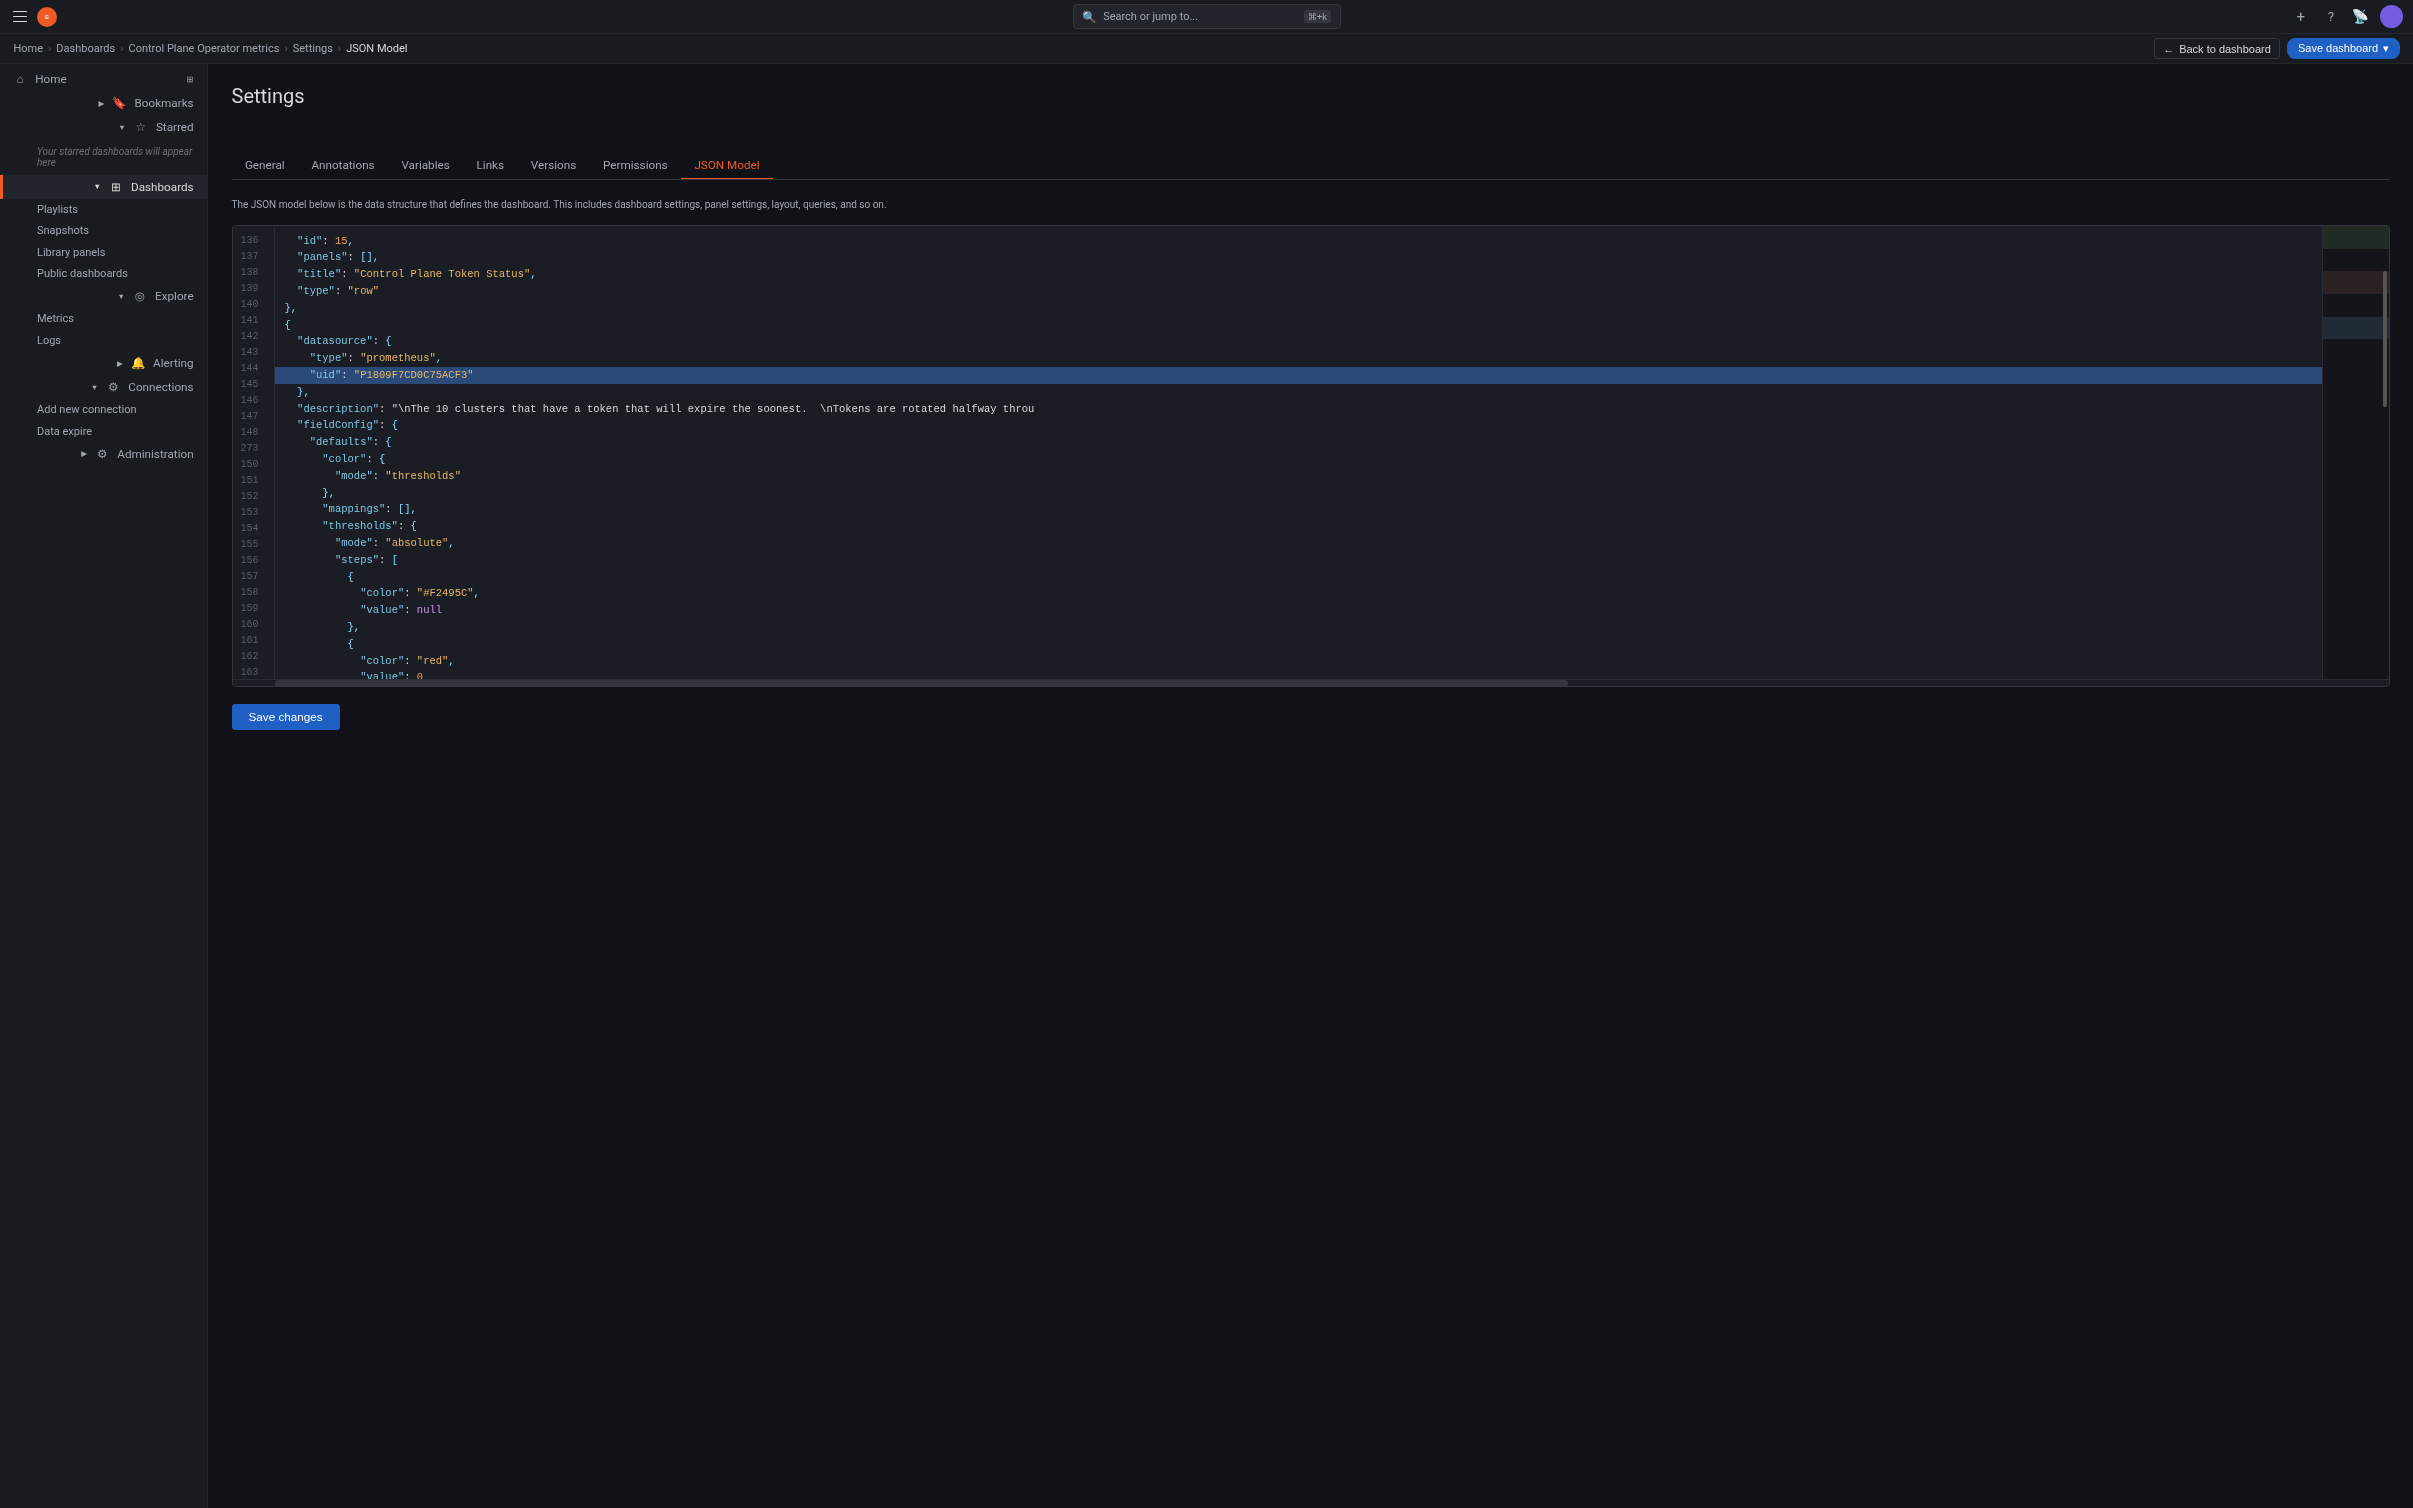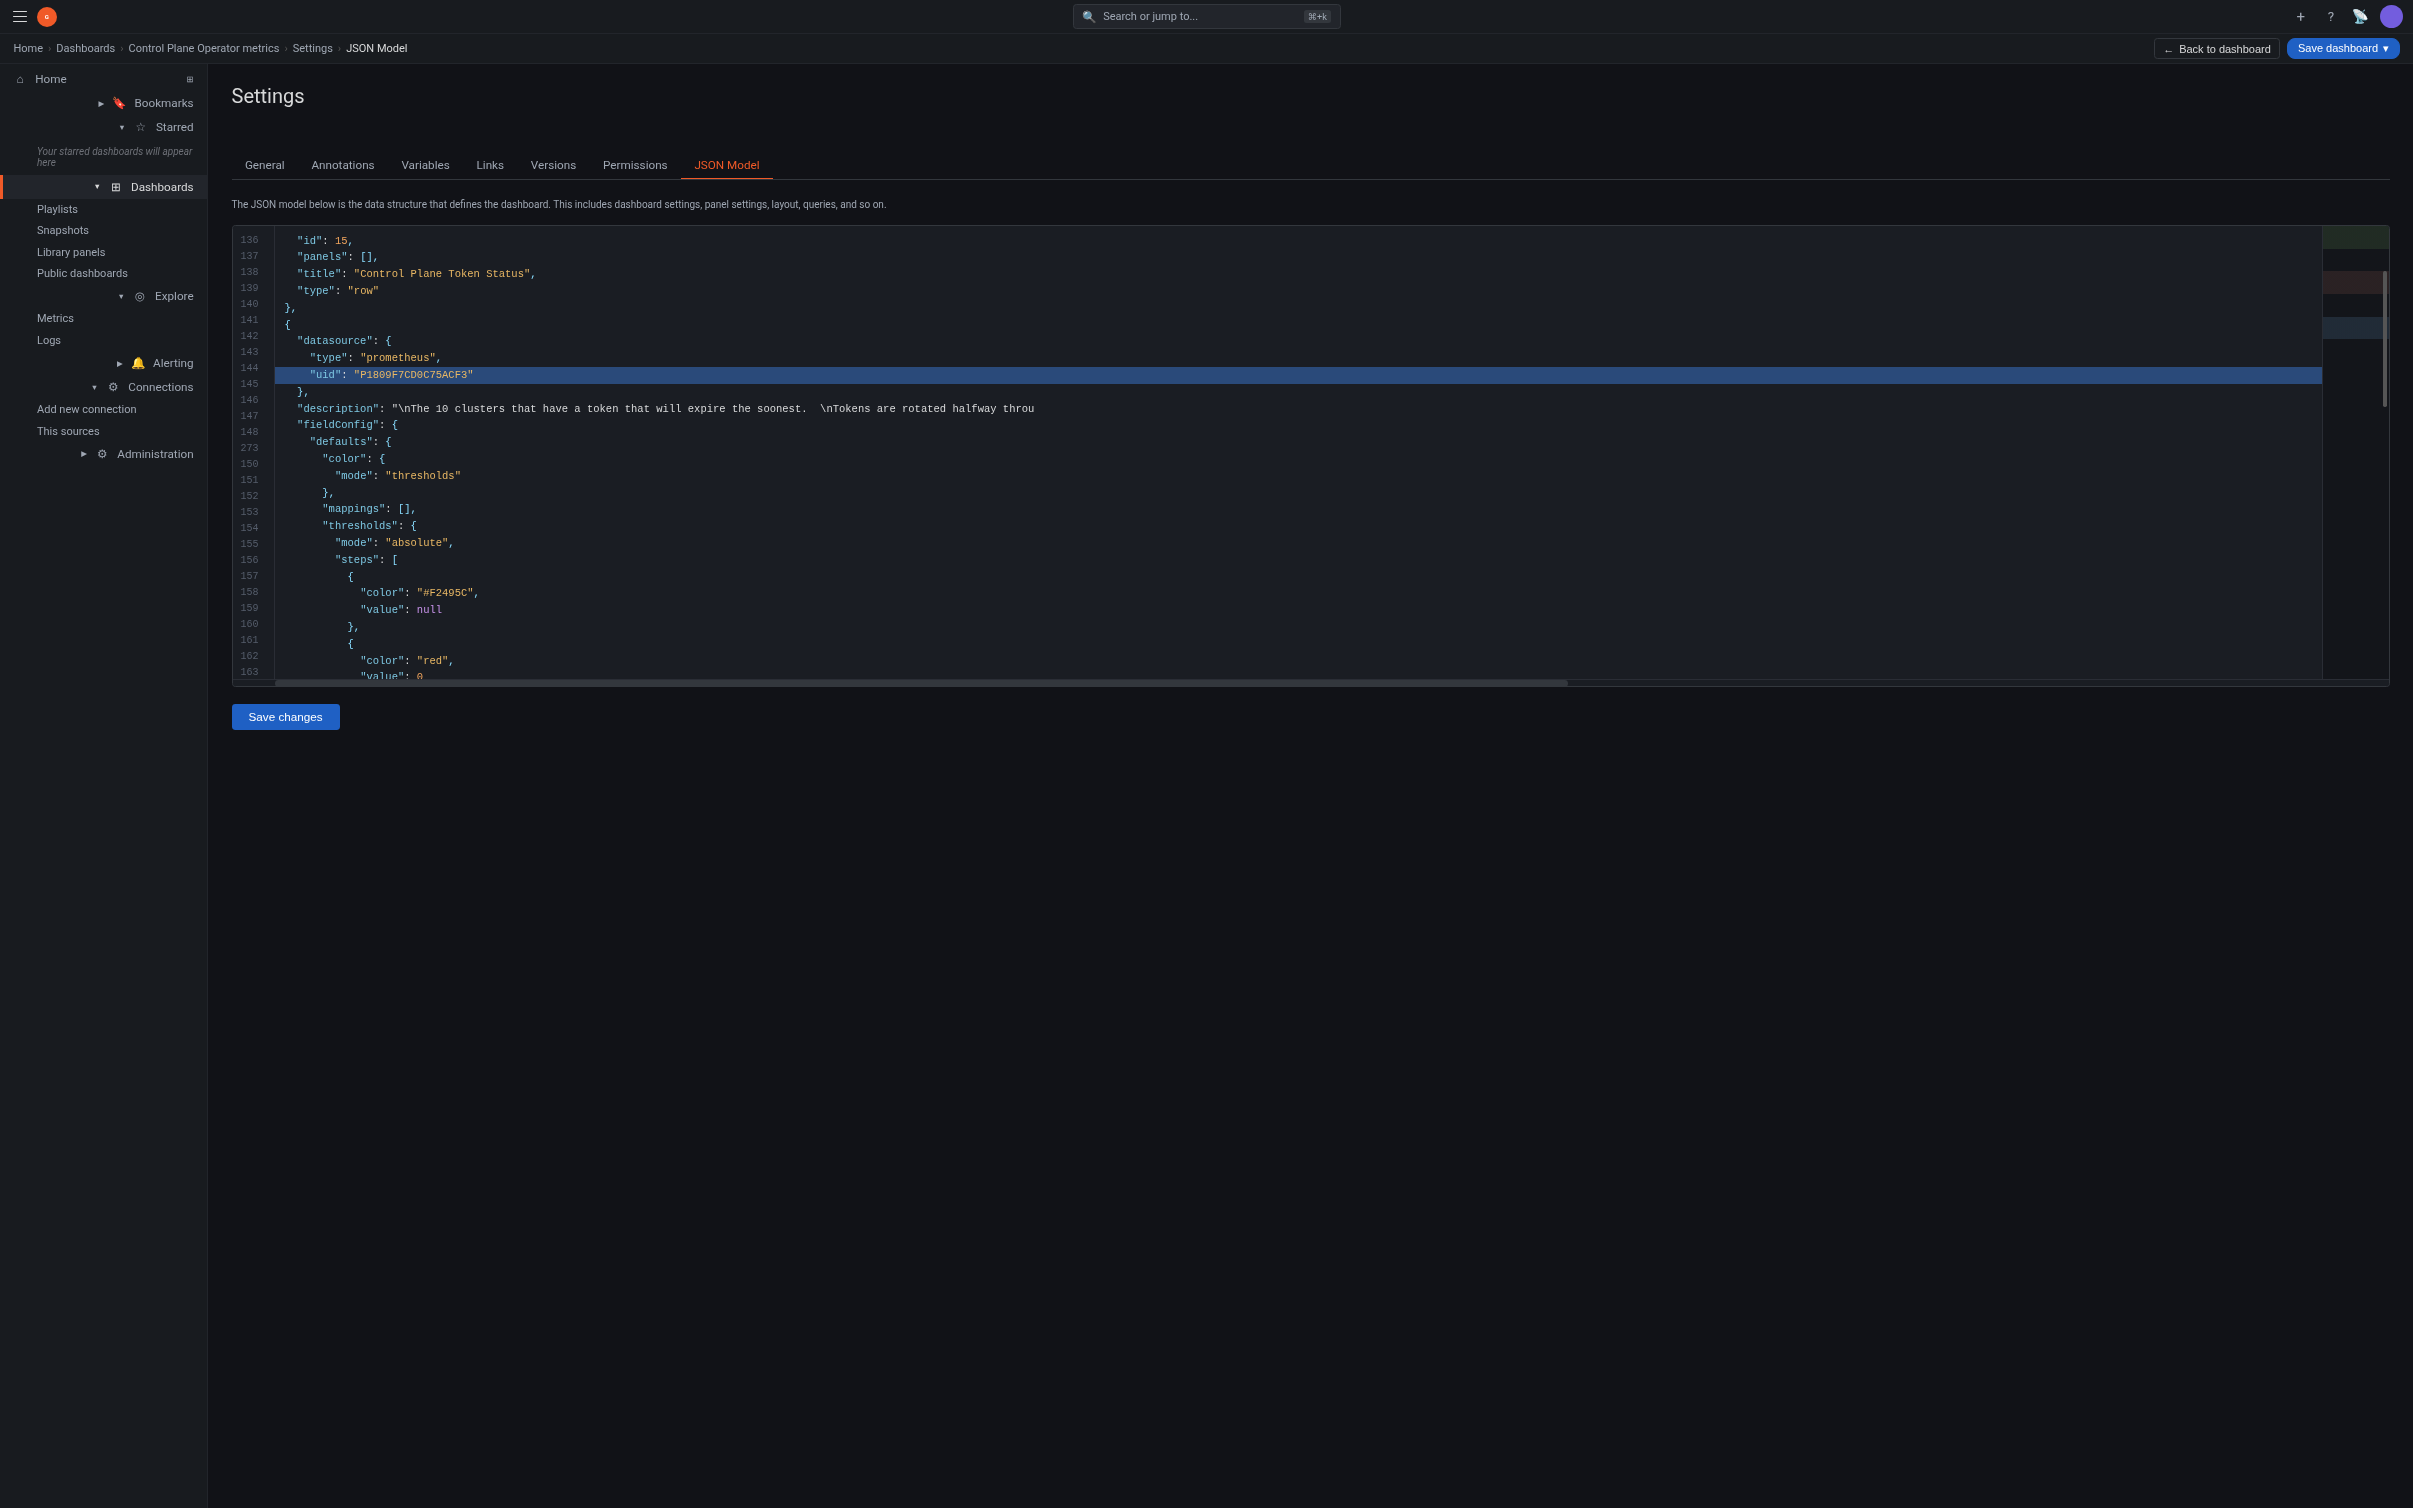--- a/index.html
+++ b/index.html
@@ -431,21 +431,21 @@
         <span class="sidebar-icon">🔔</span>
         <span>Alerting</span>
       </div>
 
       <div class="sidebar-item">
         <span class="sidebar-expand" style="font-size:7.5px;">▼</span>
         <span class="sidebar-icon">⚙</span>
         <span>Connections</span>
       </div>
       <div class="sidebar-child">Add new connection</div>
-      <div class="sidebar-child">This sources</div>
+      <div class="sidebar-child">Data expire</div>
 
       <div class="sidebar-item">
         <span class="sidebar-expand" style="font-size:7.5px;">▶</span>
         <span class="sidebar-icon">⚙</span>
         <span>Administration</span>
       </div>
 
     </div>
   </aside>
 

